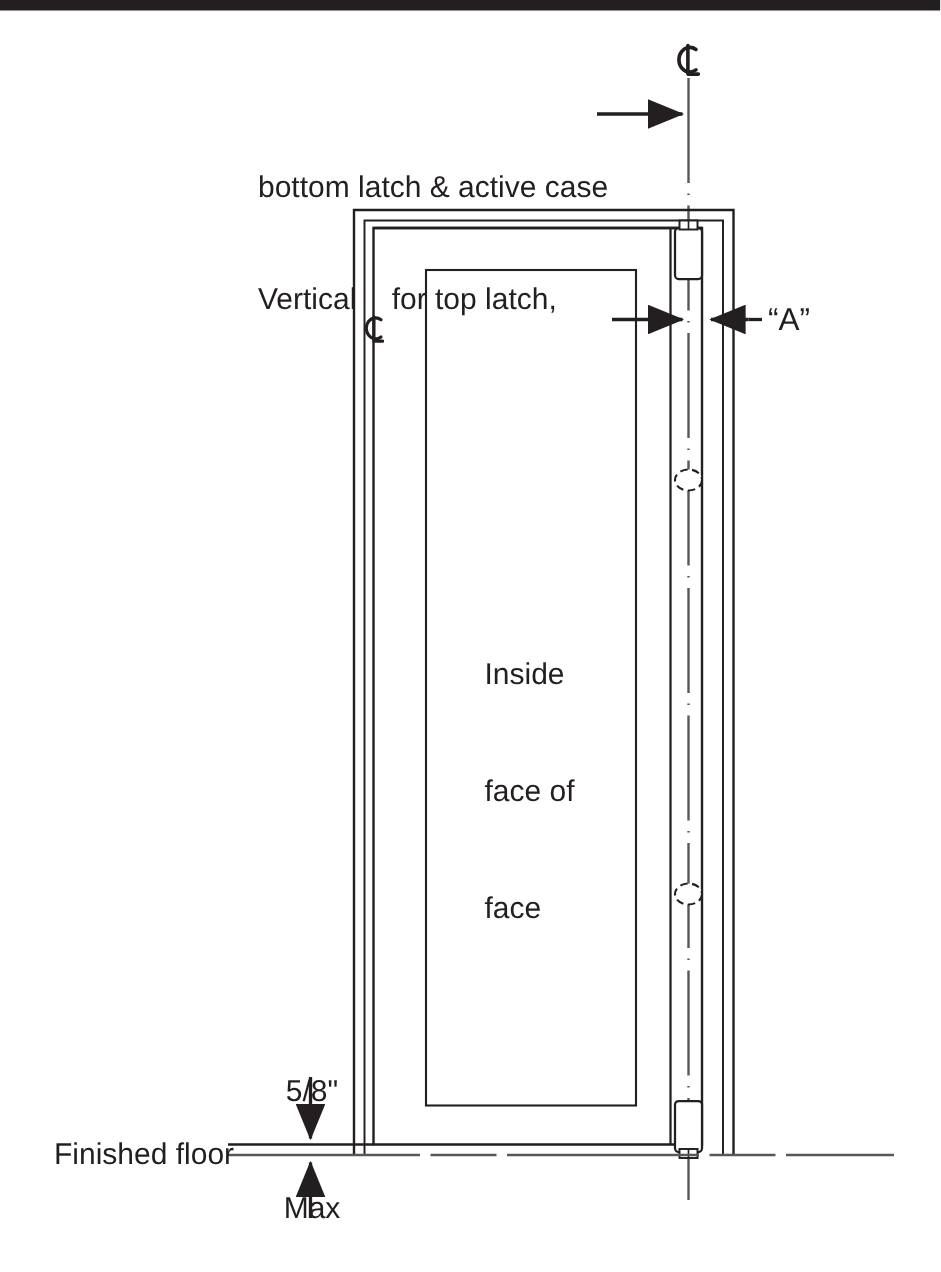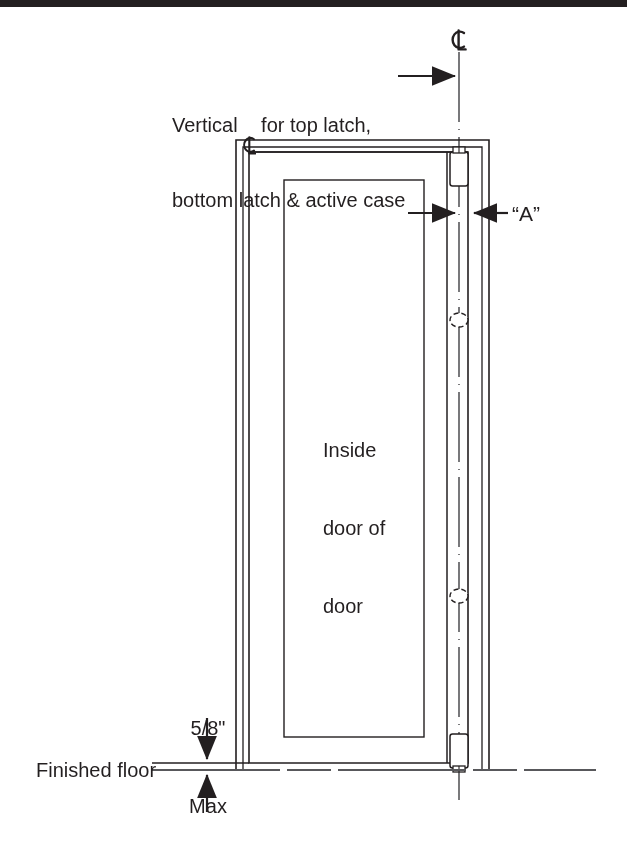--- a/index.html
+++ b/index.html
@@ -119,44 +119,44 @@
     </g>
 
     <g>
 
       <line x1="152" y1="770" x2="596" y2="770" stroke="#58585b" stroke-width="1.8" stroke-dasharray="128 7 44 7"></line>
     </g>
 
   </svg>
 
   <div class="lbl" style="left:172px; top:63px;">
+    <div style="white-space:nowrap;">bottom latch &amp; active case</div>
     <div style="white-space:nowrap;">
       <span>Vertical </span><span style="position:relative; display:inline-block; width:0.62em;">
         <svg width="14" height="22" viewBox="0 0 14 22" style="position:absolute; left:-1px; top:2px;">
           <path d="M12,5.2 A6.2,7 0 1 0 12,16.6" fill="none" stroke="#231f20" stroke-width="2.1" stroke-linecap="round"></path>
           <path d="M7.3,3.2 L7.3,19.4 L13.2,19.4" fill="none" stroke="#231f20" stroke-width="2.1" stroke-linecap="round" stroke-linejoin="round"></path>
         </svg>
       </span><span> for top latch,</span>
     </div>
-    <div style="white-space:nowrap;">bottom latch &amp; active case</div>
   </div>
 
   <div style="position:absolute; left:447px; top:27px; width:24px; height:26px;">
     <svg width="24" height="26" viewBox="0 0 24 26">
       <path d="M17,6 A7.3,8.2 0 1 0 17,19.6" fill="none" stroke="#231f20" stroke-width="2.4" stroke-linecap="round"></path>
       <path d="M11.6,3.4 L11.6,22.4 L18.6,22.4" fill="none" stroke="#231f20" stroke-width="2.4" stroke-linecap="round" stroke-linejoin="round"></path>
     </svg>
   </div>
 
   <div class="lbl" style="left:512px; top:201px; font-size:21px;">“A”</div>
 
   <div class="lbl" style="left:323px; top:385px; line-height:26px;">
     <div>Inside</div>
-    <div>door of</div>
-    <div>door</div>
+    <div>face of</div>
+    <div>face</div>
   </div>
 
   <div class="lbl" style="left:177px; top:663px; line-height:26px; text-align:center; width:62px;">
     <div>5/8"</div>
     <div>Max</div>
   </div>
 
   <div class="lbl" style="left:36px; top:758px;">Finished floor</div>
 
 </div>

